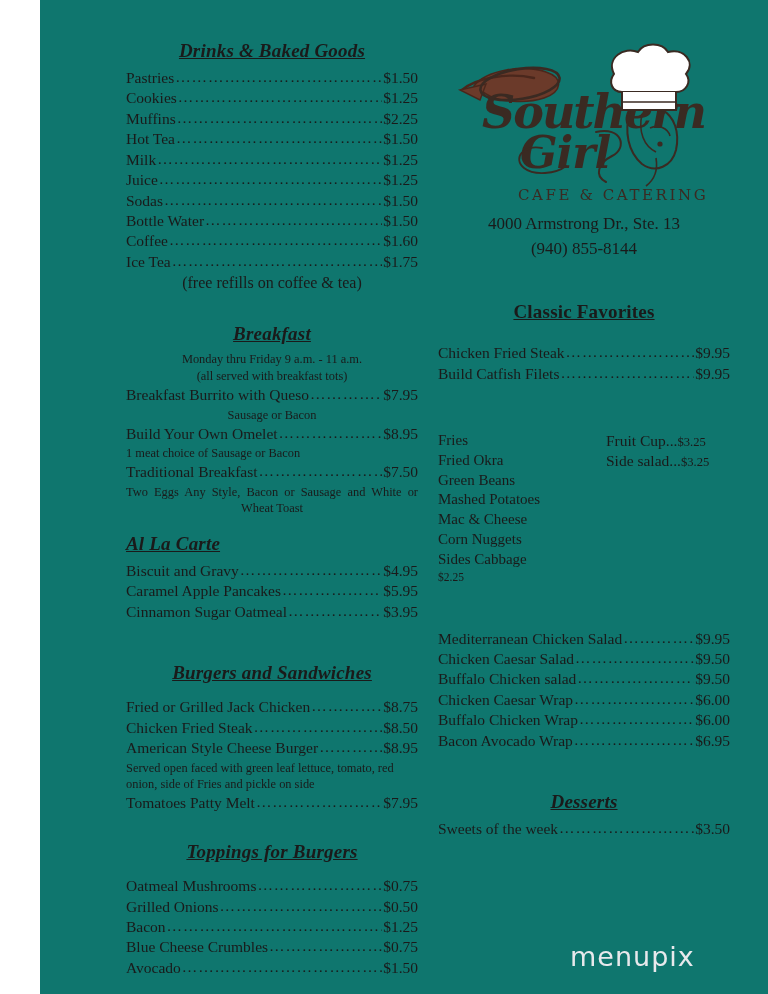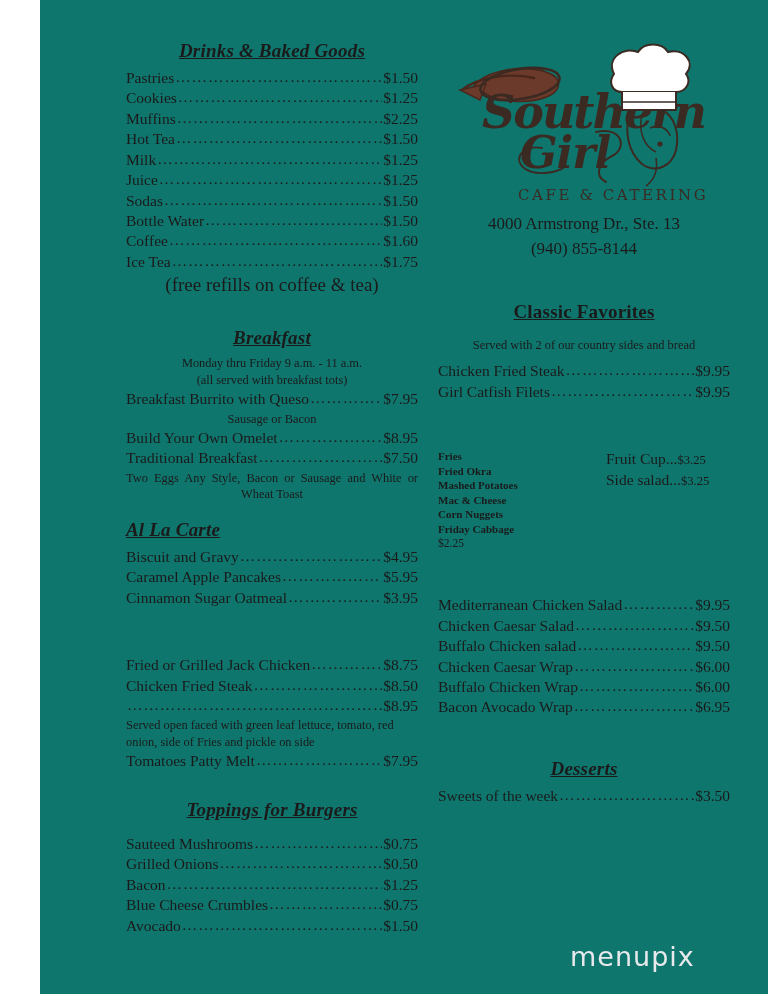--- a/index.html
+++ b/index.html
@@ -83,41 +83,40 @@
     position: relative;
     top: -1px;
   }
   .row .pr {
     flex: 0 0 auto;
     text-align: right;
   }
 
   
   .plain {
-    font-size: 11px;
+    font-size: 15px;
     line-height: 1.32;
-    font-weight: bold;
   }
 
   
   .note {
     font-size: 12.4px;
     line-height: 1.3;
     text-align: center;
     margin: 1px 0;
   }
   .note.left {
     text-align: left;
   }
   .note.justify {
     text-align: justify;
     text-align-last: center;
   }
   .note.lg {
-    font-size: 19px;
+    font-size: 16px;
   }
   .tiny {
     font-size: 11.5px;
     line-height: 1.3;
   }
 
   .gap-s { height: 7px; }
   .gap-m { height: 16px; }
   .gap-l { height: 28px; }
   .gap-xl { height: 40px; }
@@ -251,20 +250,21 @@
         <span class="dots">…………………………………………………………</span>
         <span class="pr">$7.95</span>
       </div>
       <div class="note">Sausage or Bacon</div>
 
       <div class="row">
         <span class="nm">Build Your Own Omelet</span>
         <span class="dots">…………………………………………………………</span>
         <span class="pr">$8.95</span>
       </div>
+      <div class="note left">1 meat choice of Sausage or Bacon</div>
 
       <div class="row">
         <span class="nm">Traditional Breakfast</span>
         <span class="dots">…………………………………………………………</span>
         <span class="pr">$7.50</span>
       </div>
       <div class="note justify">Two Eggs Any Style, Bacon or Sausage and White or Wheat Toast</div>
     </div>
 
     <div class="gap-m"></div>
@@ -286,52 +286,54 @@
             <span class="nm">Cinnamon Sugar Oatmeal</span>
             <span class="dots">……………………………………………………………………………</span>
             <span class="pr">$3.95</span>
           </li>
         </ul>
     </div>
 
     <div class="gap-xl"></div>
 
     <div>
+      <div class="sec-head">Burgers and Sandwiches</div>
       <div class="gap-s"></div>
 
       <div class="row">
         <span class="nm">Fried or Grilled Jack Chicken</span>
         <span class="dots">…………………………………………………………</span>
         <span class="pr">$8.75</span>
       </div>
       <div class="row">
         <span class="nm">Chicken Fried Steak</span>
         <span class="dots">…………………………………………………………</span>
         <span class="pr">$8.50</span>
       </div>
       <div class="row">
+        <span class="nm">American Style Cheese Burger</span>
         <span class="dots">…………………………………………………………</span>
         <span class="pr">$8.95</span>
       </div>
       <div class="note left">Served open faced with green leaf lettuce, tomato, red onion, side of Fries and pickle on side</div>
       <div class="row">
         <span class="nm">Tomatoes Patty Melt</span>
         <span class="dots">…………………………………………………………</span>
         <span class="pr">$7.95</span>
       </div>
     </div>
 
     <div class="gap-l"></div>
 
     <div>
       <div class="sec-head">Toppings for Burgers</div>
       <div class="gap-s"></div>
       <ul class="rows">
           <li class="row">
-            <span class="nm">Sauteed Mushrooms</span>
+            <span class="nm">Oatmeal Mushrooms</span>
             <span class="dots">……………………………………………………………………………</span>
             <span class="pr">$0.75</span>
           </li>
           <li class="row">
             <span class="nm">Grilled Onions</span>
             <span class="dots">……………………………………………………………………………</span>
             <span class="pr">$0.50</span>
           </li>
           <li class="row">
             <span class="nm">Bacon</span>
@@ -387,49 +389,49 @@
     </div>
 
     <div class="addr">4000 Armstrong Dr., Ste. 13</div>
     <div class="addr">(940) 855-8144</div>
 
     <div class="gap-xl"></div>
 
     <div>
       <div class="sec-head upright">Classic Favorites</div>
       <div class="gap-s"></div>
-      <div class="note">Served with 2 of our country sides and bread</div>
       <div class="gap-s"></div>
       <ul class="rows">
           <li class="row">
             <span class="nm">Chicken Fried Steak</span>
             <span class="dots">……………………………………………………………………………</span>
             <span class="pr">$9.95</span>
           </li>
           <li class="row">
-            <span class="nm">Girl Catfish Filets</span>
+            <span class="nm">Build Catfish Filets</span>
             <span class="dots">……………………………………………………………………………</span>
             <span class="pr">$9.95</span>
           </li>
         </ul>
     </div>
 
     <div class="gap-xl"></div>
 
     <div>
       <div class="gap-s"></div>
       <div class="sides-grid">
         <div class="sides-col-a">
           <ul class="rows">
               <li class="plain">Fries</li>
               <li class="plain">Fried Okra</li>
+              <li class="plain">Green Beans</li>
               <li class="plain">Mashed Potatoes</li>
               <li class="plain">Mac &amp; Cheese</li>
               <li class="plain">Corn Nuggets</li>
-              <li class="plain">Friday Cabbage</li>
+              <li class="plain">Sides Cabbage</li>
             </ul>
           <div class="tiny">$2.25</div>
         </div>
         <div class="sides-col-b">
           <div class="side-b-row">
             <span>Fruit Cup...</span><span class="pr">$3.25</span>
           </div>
           <div class="side-b-row">
             <span>Side salad...</span><span class="pr">$3.25</span>
           </div>

